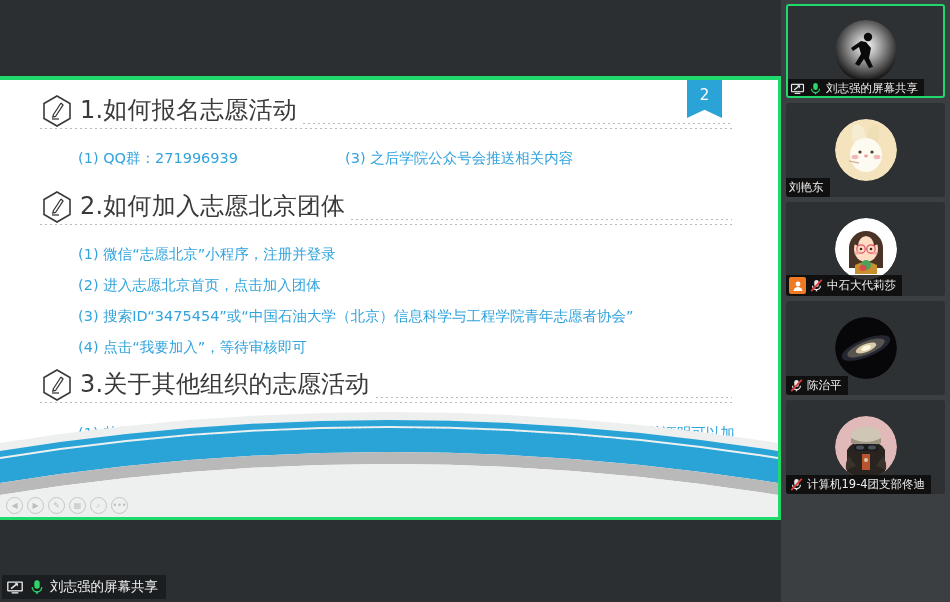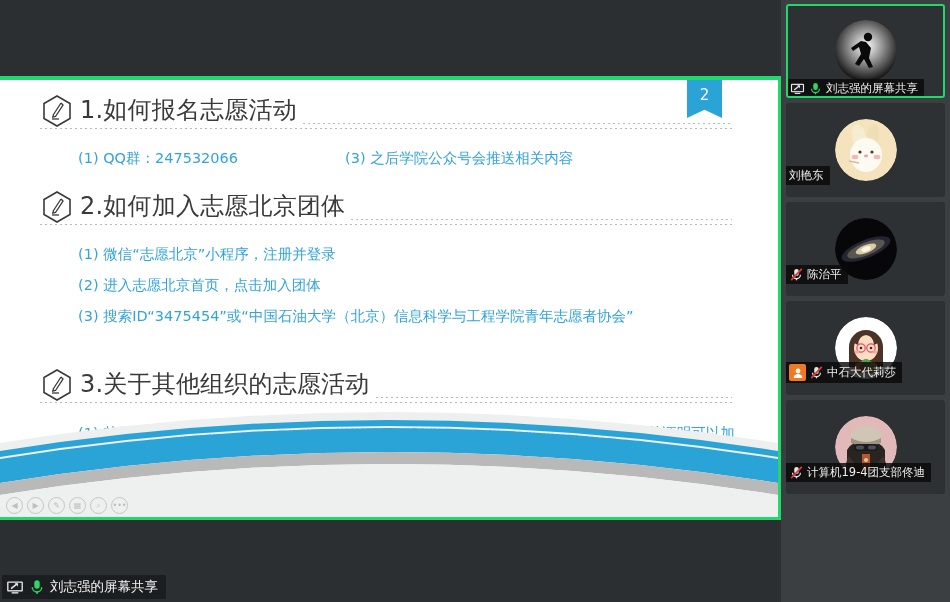--- a/index.html
+++ b/index.html
@@ -84,21 +84,21 @@
   }
   .tile {
     position: relative; width: 159px; height: 94px; flex: 0 0 94px;
     background: #2e3133; border-radius: 3px; overflow: hidden;
     display: flex; align-items: center; justify-content: center;
   }
   .tile.active { border: 2px solid #1fd96b; }
   .avatar { width: 62px; height: 62px; border-radius: 50%; overflow: hidden; }
   .avatar svg { display: block; }
   .namebar {
-    position: absolute; left: 0; bottom: 12px;
+    position: absolute; left: 0; bottom: 0;
     display: flex; align-items: center; gap: 3px;
     background: rgba(10,10,10,.82); padding: 2px 6px 2px 3px;
     max-width: 100%;
   }
   .tile.active .namebar { left: -2px; bottom: -2px; padding-left: 4px; }
   .nm { color: #efefef; font-size: 11.5px; white-space: nowrap; }
   .badge-host {
     width: 17px; height: 17px; background: #f07a22; border-radius: 2px;
     display: flex; align-items: center; justify-content: center;
   }
@@ -141,38 +141,39 @@
           <svg width="34" height="34" viewBox="0 0 34 34">
             <polygon points="17,2 30,9.5 30,24.5 17,32 4,24.5 4,9.5" fill="none" stroke="#3a3a3a" stroke-width="1.6"></polygon>
             <path d="M21,9 L13.5,20.5 M21,9 L23,11 L15.5,22.5 L12.8,23.2 L13.5,20.5" fill="none" stroke="#3a3a3a" stroke-width="1.3"></path>
             <line x1="12" y1="25" x2="19" y2="25" stroke="#3a3a3a" stroke-width="1.3"></line>
           </svg>
         </span>
         <span class="sec-title">1.如何报名志愿活动</span>
         <span class="sec-rule"></span>
       </div>
       <div class="sec-underline" style="top:48px"></div>
-      <div class="bullet" style="left:78px; top:69px">(1) QQ群：247532066</div>
+      <div class="bullet" style="left:78px; top:69px">(1) QQ群：271996939</div>
       <div class="bullet" style="left:345px; top:69px">(3) 之后学院公众号会推送相关内容</div>
 
       <div class="sec" style="top:110px">
         <span class="hexicon">
           <svg width="34" height="34" viewBox="0 0 34 34">
             <polygon points="17,2 30,9.5 30,24.5 17,32 4,24.5 4,9.5" fill="none" stroke="#3a3a3a" stroke-width="1.6"></polygon>
             <path d="M21,9 L13.5,20.5 M21,9 L23,11 L15.5,22.5 L12.8,23.2 L13.5,20.5" fill="none" stroke="#3a3a3a" stroke-width="1.3"></path>
             <line x1="12" y1="25" x2="19" y2="25" stroke="#3a3a3a" stroke-width="1.3"></line>
           </svg>
         </span>
         <span class="sec-title">2.如何加入志愿北京团体</span>
         <span class="sec-rule"></span>
       </div>
       <div class="sec-underline" style="top:144px"></div>
       <div class="bullet" style="left:78px; top:165px">(1) 微信“志愿北京”小程序，注册并登录</div>
       <div class="bullet" style="left:78px; top:196px">(2) 进入志愿北京首页，点击加入团体</div>
       <div class="bullet" style="left:78px; top:227px">(3) 搜索ID“3475454”或“中国石油大学（北京）信息科学与工程学院青年志愿者协会”</div>
+      <div class="bullet" style="left:78px; top:258px">(4) 点击“我要加入”，等待审核即可</div>
 
       <div class="sec" style="top:288px">
         <span class="hexicon">
           <svg width="34" height="34" viewBox="0 0 34 34">
             <polygon points="17,2 30,9.5 30,24.5 17,32 4,24.5 4,9.5" fill="none" stroke="#3a3a3a" stroke-width="1.6"></polygon>
             <path d="M21,9 L13.5,20.5 M21,9 L23,11 L15.5,22.5 L12.8,23.2 L13.5,20.5" fill="none" stroke="#3a3a3a" stroke-width="1.3"></path>
             <line x1="12" y1="25" x2="19" y2="25" stroke="#3a3a3a" stroke-width="1.3"></line>
           </svg>
         </span>
         <span class="sec-title">3.关于其他组织的志愿活动</span>
@@ -239,43 +240,20 @@
           <circle cx="25" cy="33" r="1.6" fill="#4a3a28"></circle>
           <circle cx="37" cy="33" r="1.6" fill="#4a3a28"></circle>
           <ellipse cx="31" cy="37" rx="2" ry="1.4" fill="#e9a3a3"></ellipse>
           <ellipse cx="20" cy="38" rx="3.4" ry="2.2" fill="#f3b9b9"></ellipse>
           <ellipse cx="42" cy="38" rx="3.4" ry="2.2" fill="#f3b9b9"></ellipse>
           <path d="M14,42 L24,44" stroke="#d9b8a0" stroke-width="1.4"></path>
         </svg>
       </div>
       <div class="namebar">
         <span class="nm">刘艳东</span>
-      </div>
-    </div>
-
-    <div class="tile">
-      <div class="avatar">
-        <svg width="62" height="62" viewBox="0 0 62 62">
-          <circle cx="31" cy="31" r="31" fill="#070709"></circle>
-          <g transform="rotate(-22 31 31)">
-            <ellipse cx="31" cy="31" rx="26" ry="9" fill="#3a3f52" opacity=".55"></ellipse>
-            <ellipse cx="31" cy="31" rx="20" ry="6.5" fill="#6f6a5e" opacity=".7"></ellipse>
-            <ellipse cx="31" cy="31" rx="11" ry="4" fill="#d8cba6"></ellipse>
-            <ellipse cx="31" cy="31" rx="5" ry="2.4" fill="#fdf6e0"></ellipse>
-          </g>
-        </svg>
-      </div>
-      <div class="namebar">
-        <svg class="ic" viewBox="0 0 16 16">
-          <rect x="5.6" y="2" width="4.8" height="7.6" rx="2.4" fill="#e6e6e6"></rect>
-          <path d="M3.8,8.2 a4.2,4.2 0 0 0 8.4,0" stroke="#e6e6e6" stroke-width="1.3" fill="none"></path>
-          <rect x="7.3" y="12" width="1.4" height="2.2" fill="#e6e6e6"></rect>
-          <line x1="2.4" y1="14" x2="13.6" y2="2" stroke="#e03b3b" stroke-width="1.8"></line>
-        </svg>
-        <span class="nm">陈治平</span>
       </div>
     </div>
 
     <div class="tile">
       <div class="avatar">
         <svg width="62" height="62" viewBox="0 0 62 62">
           <circle cx="31" cy="31" r="31" fill="#ffffff"></circle>
           <path d="M14,30 a17,17 0 0 1 34,0 l0,20 l-34,0 Z" fill="#4a3327"></path>
           <ellipse cx="31" cy="31" rx="12" ry="13" fill="#ffdcc2"></ellipse>
           <path d="M19,26 a12,12 0 0 1 24,0 l-4,2 a8,10 0 0 0 -16,0 Z" fill="#4a3327"></path>
@@ -298,20 +276,43 @@
             <path d="M1.6,11 a4.4,4 0 0 1 8.8,0 Z" fill="#fff"></path>
           </svg>
         </span>
         <svg class="ic" viewBox="0 0 16 16">
           <rect x="5.6" y="2" width="4.8" height="7.6" rx="2.4" fill="#e6e6e6"></rect>
           <path d="M3.8,8.2 a4.2,4.2 0 0 0 8.4,0" stroke="#e6e6e6" stroke-width="1.3" fill="none"></path>
           <rect x="7.3" y="12" width="1.4" height="2.2" fill="#e6e6e6"></rect>
           <line x1="2.4" y1="14" x2="13.6" y2="2" stroke="#e03b3b" stroke-width="1.8"></line>
         </svg>
         <span class="nm">中石大代莉莎</span>
+      </div>
+    </div>
+
+    <div class="tile">
+      <div class="avatar">
+        <svg width="62" height="62" viewBox="0 0 62 62">
+          <circle cx="31" cy="31" r="31" fill="#070709"></circle>
+          <g transform="rotate(-22 31 31)">
+            <ellipse cx="31" cy="31" rx="26" ry="9" fill="#3a3f52" opacity=".55"></ellipse>
+            <ellipse cx="31" cy="31" rx="20" ry="6.5" fill="#6f6a5e" opacity=".7"></ellipse>
+            <ellipse cx="31" cy="31" rx="11" ry="4" fill="#d8cba6"></ellipse>
+            <ellipse cx="31" cy="31" rx="5" ry="2.4" fill="#fdf6e0"></ellipse>
+          </g>
+        </svg>
+      </div>
+      <div class="namebar">
+        <svg class="ic" viewBox="0 0 16 16">
+          <rect x="5.6" y="2" width="4.8" height="7.6" rx="2.4" fill="#e6e6e6"></rect>
+          <path d="M3.8,8.2 a4.2,4.2 0 0 0 8.4,0" stroke="#e6e6e6" stroke-width="1.3" fill="none"></path>
+          <rect x="7.3" y="12" width="1.4" height="2.2" fill="#e6e6e6"></rect>
+          <line x1="2.4" y1="14" x2="13.6" y2="2" stroke="#e03b3b" stroke-width="1.8"></line>
+        </svg>
+        <span class="nm">陈治平</span>
       </div>
     </div>
 
 
     <div class="tile">
       <div class="avatar">
         <svg width="62" height="62" viewBox="0 0 62 62">
           <circle cx="31" cy="31" r="31" fill="#e2b9b9"></circle>
           <path d="M12,34 q6,-10 19,-10 q13,0 19,10 l0,28 l-38,0 Z" fill="#2a2420"></path>
           <ellipse cx="31" cy="20" rx="15" ry="10" fill="#cfc6b6"></ellipse>

